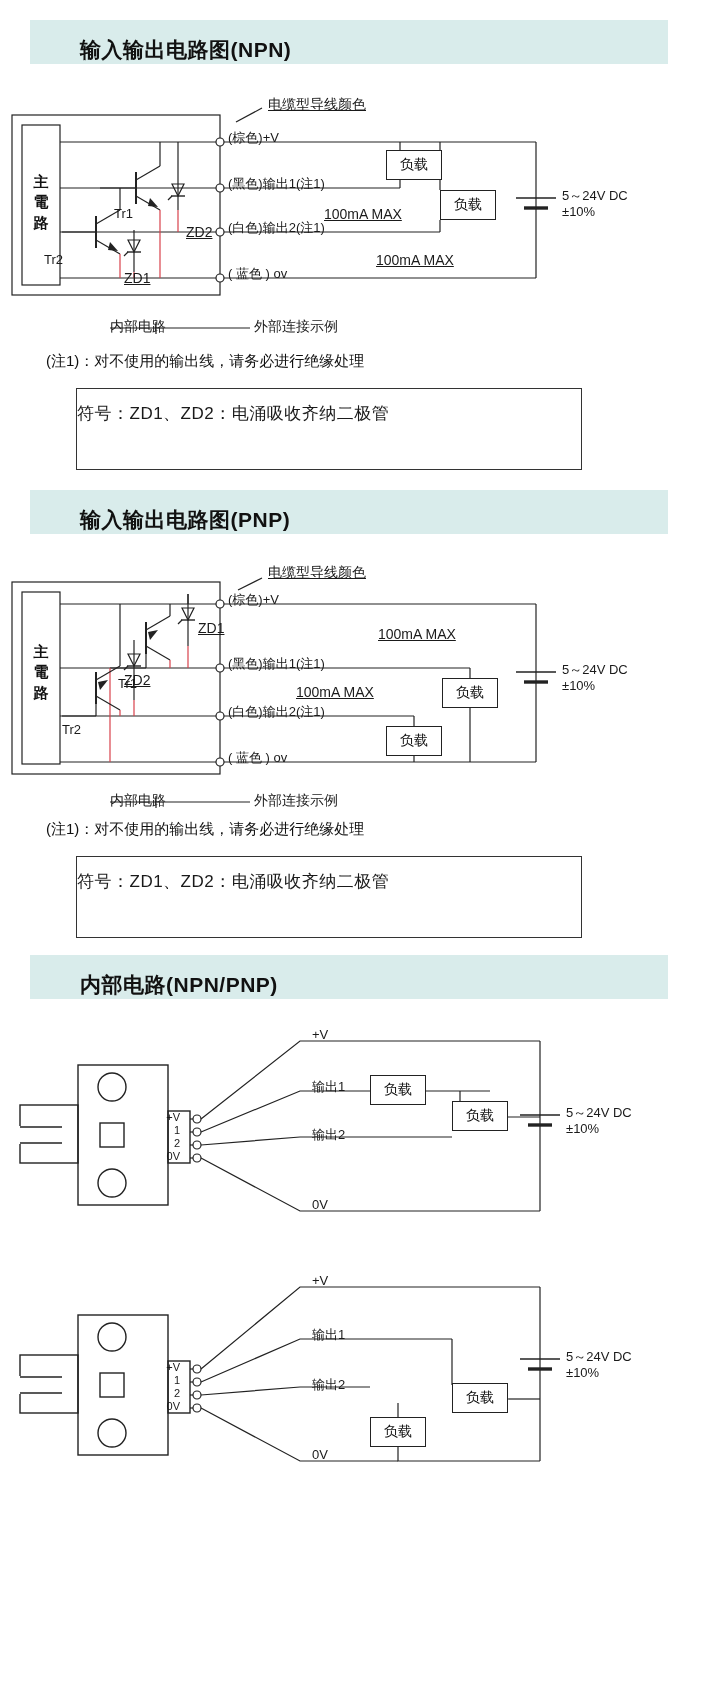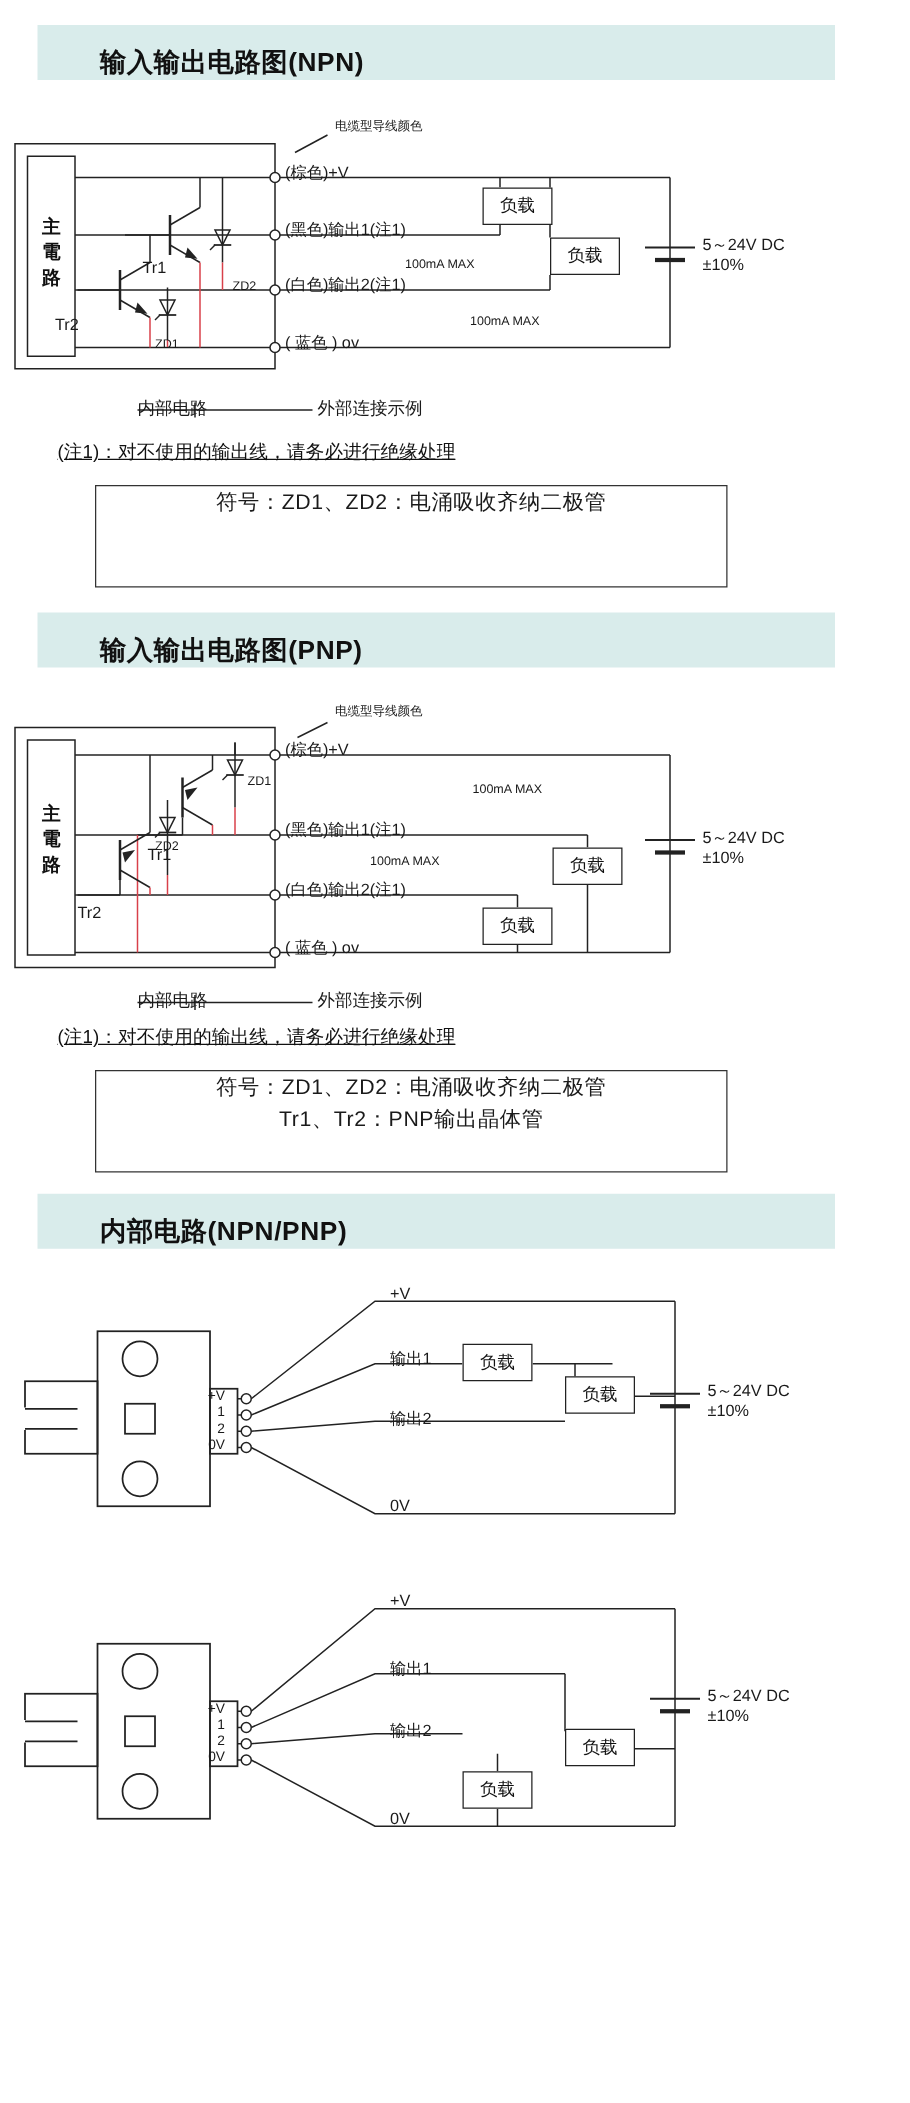--- a/index.html
+++ b/index.html
@@ -35,42 +35,42 @@
     left: 0;
     width: 728px;
   }
   .lbl {
     position: absolute;
     font-size: 13px;
     color: #1a1a1a;
     white-space: nowrap;
     line-height: 1.25;
   }
-  .lbl.sm { font-size: 10px; }
+  .lbl.sm { font-size: 14px; text-decoration: underline; }
   .box-load {
     position: absolute;
     border: 1px solid #222;
     background: #fff;
     display: flex;
     align-items: center;
     justify-content: center;
     font-size: 14px;
     color: #111;
   }
   .note-box {
     position: absolute;
     border: 1px solid #333;
     background: #fff;
-    text-align: center;
+    text-align: left;
     font-size: 17px;
     line-height: 1.55;
-    padding-top: 0;
+    padding-top: 12px;
     letter-spacing: 0.5px;
   }
-  .note-line { position: absolute; font-size: 15px; color: #111; text-decoration: underline; }
+  .note-line { position: absolute; font-size: 15px; color: #111; }
   svg { position: absolute; left: 0; top: 0; overflow: visible; }
   .mc-label {
     position: absolute;
     font-size: 15px;
     font-weight: bold;
     line-height: 1.35;
     text-align: center;
     color: #111;
   }
 </style>
@@ -280,21 +280,20 @@
   </div>
 
   <div class="lbl" style="left:110px; top:242px; font-size:14px;">内部电路</div>
   <div class="lbl" style="left:254px; top:242px; font-size:14px;">外部连接示例</div>
 </div>
 
 <div class="note-line" style="left:46px; top:820px;">(注1)：对不使用的输出线，请务必进行绝缘处理</div>
 
 <div class="note-box" style="left:76px; top:856px; width:506px; height:82px;">
   <div>符号：ZD1、ZD2：电涌吸收齐纳二极管</div>
-  <div>Tr1、Tr2：PNP输出晶体管</div>
 </div>
 
 <div class="section-header" style="top:955px;">
   <span class="title">内部电路(NPN/PNP)</span>
 </div>
 
 <div class="canvas" style="top:1015px; height:230px;">
   <svg width="728" height="230">
 
     <rect x="78" y="50" width="90" height="140" fill="none" stroke="#222" stroke-width="1.4"></rect>

